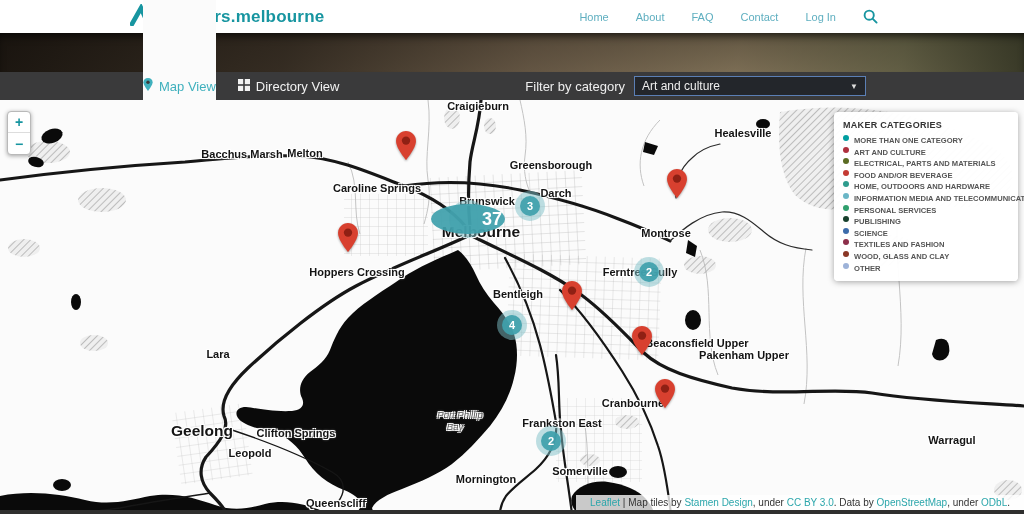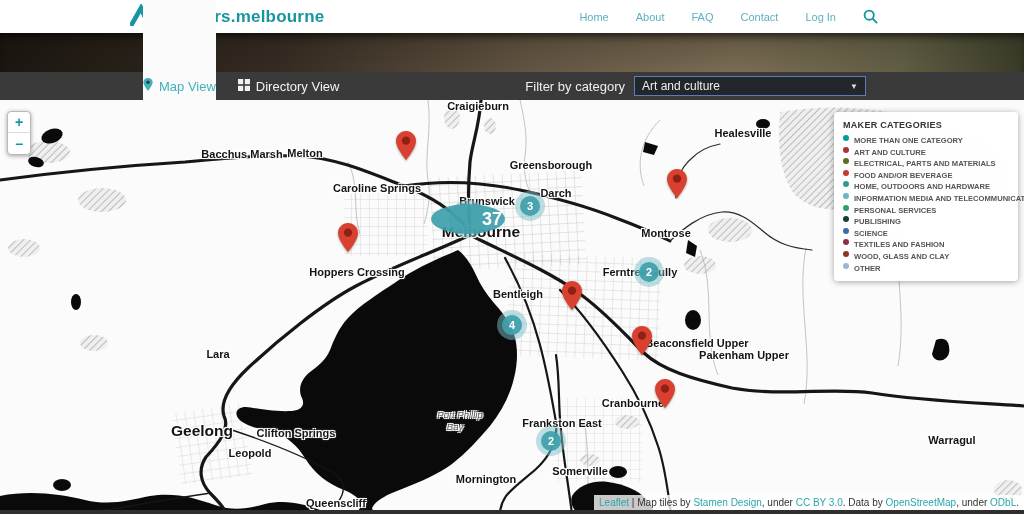--- a/index.html
+++ b/index.html
@@ -61,21 +61,21 @@
   .cluster{position:absolute;transform:translate(-50%,-50%);display:flex;align-items:center;justify-content:center;z-index:18;cursor:pointer;}
   .cluster .halo{position:absolute;border-radius:50%;background:rgba(125,192,200,.5);}
   .cluster .core{position:relative;border-radius:50%;background:rgba(63,160,172,.93);color:#fff;font-weight:bold;
     display:flex;align-items:center;justify-content:center;}
   .cluster.lg .halo{width:38px;height:38px;}
   .cluster.lg .core{width:26px;height:30px;font-size:18px;padding-left:48px;}
   .cluster.sm .halo{width:30px;height:30px;}
   .cluster.sm .core{width:20px;height:20px;font-size:11px;}
 
   .attribution{position:absolute;right:0;bottom:4px;background:rgba(255,255,255,.78);font-size:10px;color:#333;
-    padding:2px 5px;white-space:nowrap;z-index:28;}
+    padding:2px 14px;white-space:nowrap;z-index:28;}
   .attribution .link{color:#2ba6ab;cursor:pointer;}
 
   .bottom-bar{position:absolute;left:0;bottom:0;width:100%;height:4px;background:#2f2f2e;z-index:29;}
 </style>
 </head>
 <body>
 
 <div class="page">
 
   <div class="navbar">

